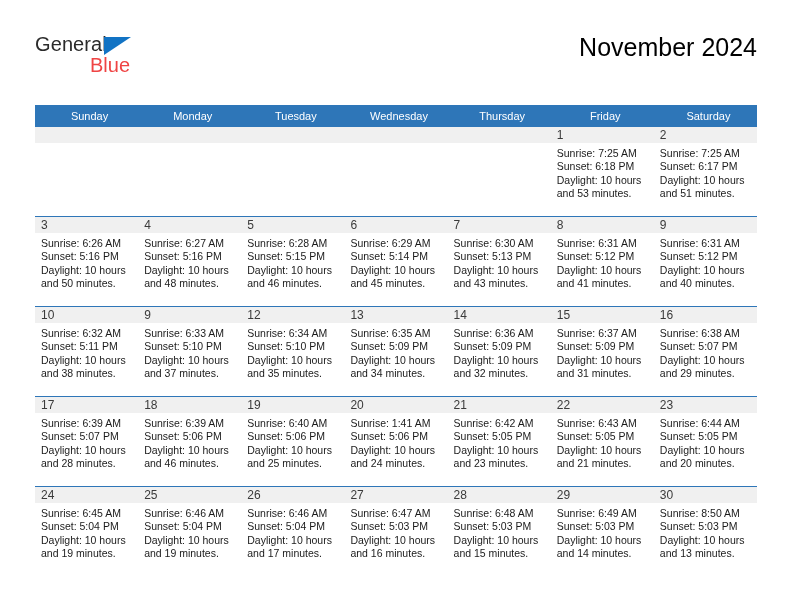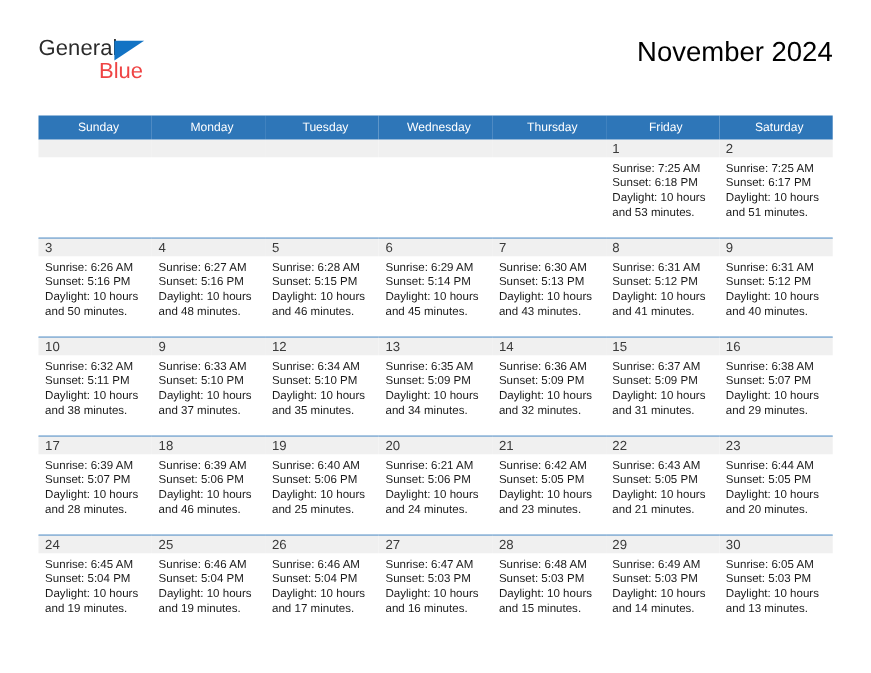--- a/index.html
+++ b/index.html
@@ -415,21 +415,21 @@
                 <div>Sunset: 5:06 PM</div>
                 <div class="wrap2">Daylight: 10 hours</div>
                 <div class="wrap2">and 25 minutes.</div>
               </div>
             </div>
           </td>
           <td>
             <div class="cell-inner">
               <div class="daynum">20</div>
               <div class="details">
-                <div>Sunrise: 6:21 AM</div>
+                <div>Sunrise: 1:41 AM</div>
                 <div>Sunset: 5:06 PM</div>
                 <div class="wrap2">Daylight: 10 hours</div>
                 <div class="wrap2">and 24 minutes.</div>
               </div>
             </div>
           </td>
           <td>
             <div class="cell-inner">
               <div class="daynum">21</div>
               <div class="details">
@@ -527,21 +527,21 @@
                 <div>Sunset: 5:03 PM</div>
                 <div class="wrap2">Daylight: 10 hours</div>
                 <div class="wrap2">and 14 minutes.</div>
               </div>
             </div>
           </td>
           <td>
             <div class="cell-inner">
               <div class="daynum">30</div>
               <div class="details">
-                <div>Sunrise: 6:05 AM</div>
+                <div>Sunrise: 8:50 AM</div>
                 <div>Sunset: 5:03 PM</div>
                 <div class="wrap2">Daylight: 10 hours</div>
                 <div class="wrap2">and 13 minutes.</div>
               </div>
             </div>
           </td>
         </tr>
       </tbody>
   </table>
 

